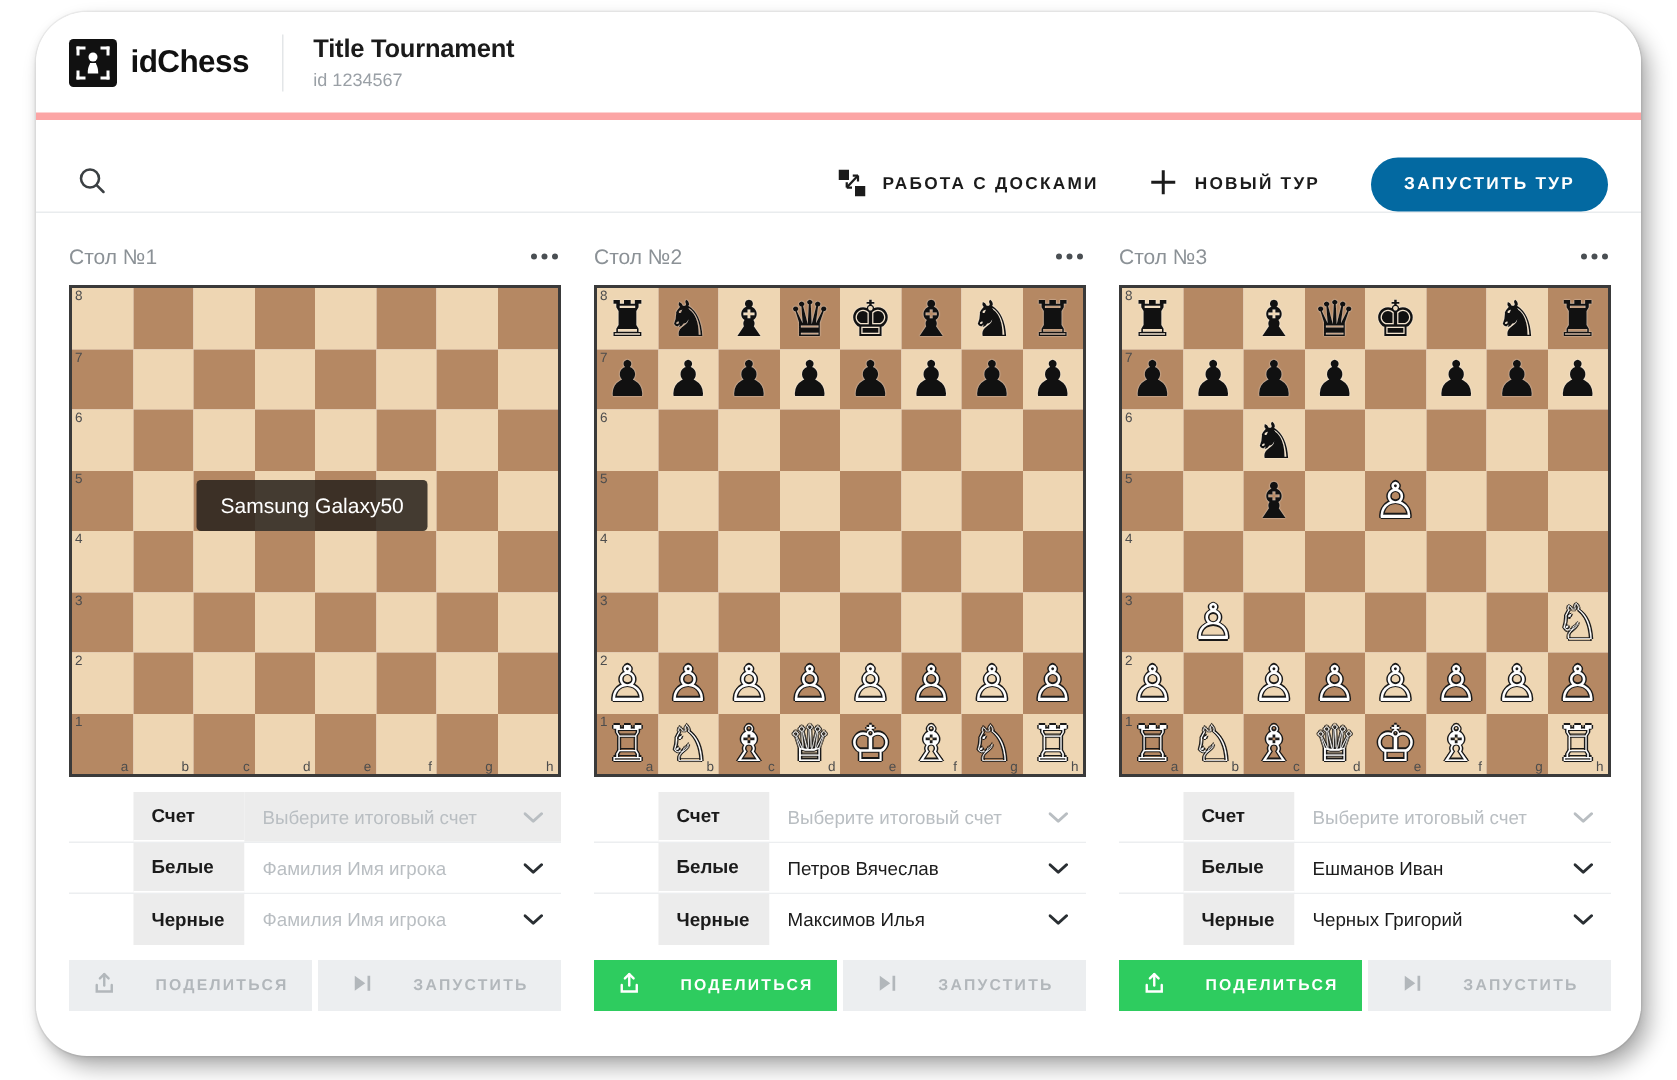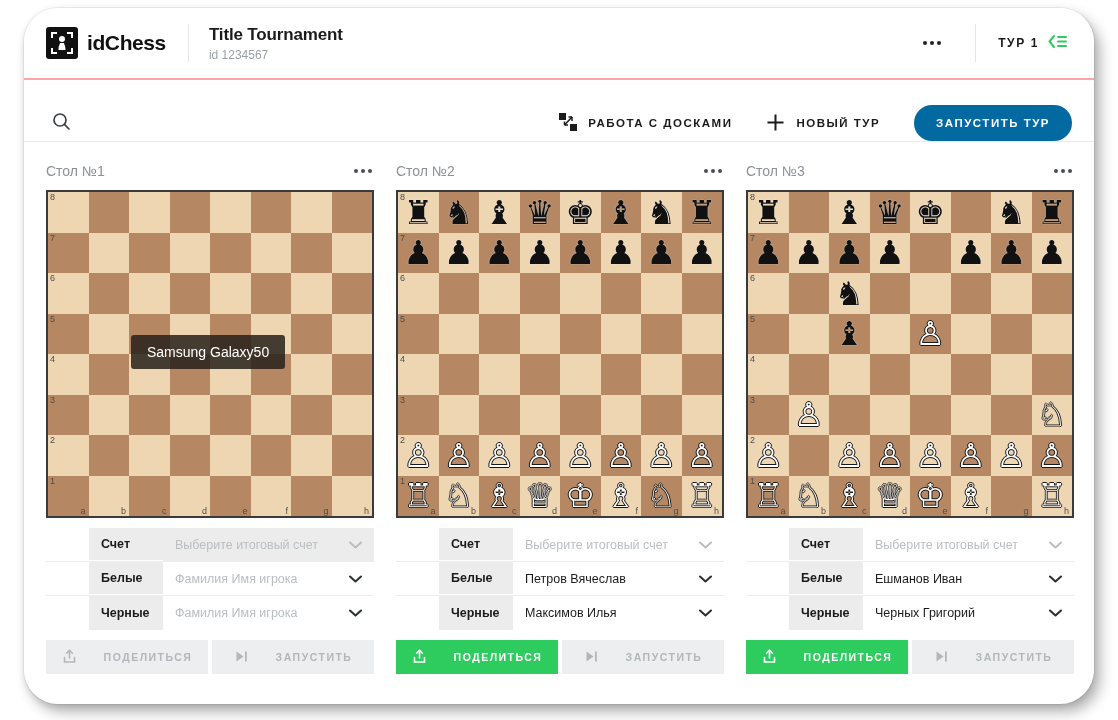--- a/index.html
+++ b/index.html
@@ -24,21 +24,21 @@
   }
 
   
   #app-header {
     position: relative;
     height: 72px;
     background: #ffffff;
     display: flex;
     align-items: center;
     padding: 0 0 0 22px;
-    border-bottom: 2px solid #fca5a5;
+    border-bottom: 5px solid #fca5a5;
   }
   #brand { display: flex; align-items: center; gap: 9px; }
   #brand-mark {
     width: 32px; height: 32px; background: #111111; border-radius: 3px;
     position: relative;
     display: flex; align-items: center; justify-content: center;
   }
   #brand-mark svg { display: block; }
   #brand-name {
     font-size: 21px; font-weight: bold; letter-spacing: -0.4px; color: #111111;
@@ -124,21 +124,21 @@
   .sq .file-lbl {
     position: absolute; right: 3px; bottom: -1px;
     font-size: 9px; color: #4d4d4d; line-height: 11px;
   }
   .piece { font-size: 33px; line-height: 1; display: block; }
   .piece.w { color: #ffffff; text-shadow: 0 0 1px #1a1a1a, 1px 0 0 #1a1a1a, -1px 0 0 #1a1a1a, 0 1px 0 #1a1a1a, 0 -1px 0 #1a1a1a; }
   .piece.b { color: #111111; text-shadow: 0 0 1px #ffffff; }
 
   #board-tooltip {
     position: absolute;
-    left: 85px; top: 145px;
+    left: 85px; top: 130px;
     background: rgba(40,34,28,0.86);
     color: #ffffff;
     font-size: 14px;
     padding: 9px 16px;
     border-radius: 3px;
     white-space: nowrap;
   }
 
   
   .form-block { margin-top: 10px; border: 0; }
@@ -208,39 +208,20 @@
       <span id="brand-name">idChess</span>
     </div>
 
     <div id="header-divider"></div>
 
     <div id="tournament-block">
       <span id="tournament-title">Title Tournament</span>
       <span id="tournament-id">id 1234567</span>
     </div>
 
-    <div id="header-right">
-      <div class="dots-btn">
-        <i></i>
-          <i></i>
-          <i></i>
-      </div>
-      <div id="header-right-divider"></div>
-      <div id="round-block">
-        <span id="round-label">ТУР 1</span>
-        <span>
-          <svg width="20" height="15" viewBox="0 0 20 15">
-            <path d="M6 2 L1.5 7.5 L6 13" stroke="#2ecc5f" stroke-width="2" fill="none" stroke-linecap="round" stroke-linejoin="round"></path>
-            <rect x="9" y="2" width="10" height="2" rx="1" fill="#2ecc5f"></rect>
-            <rect x="9" y="6.5" width="10" height="2" rx="1" fill="#2ecc5f"></rect>
-            <rect x="9" y="11" width="10" height="2" rx="1" fill="#2ecc5f"></rect>
-          </svg>
-        </span>
-      </div>
-    </div>
   </div>
 
   <div id="toolbar">
     <div id="search-btn">
       <span>
         <svg width="19" height="19" viewBox="0 0 19 19">
           <circle cx="8" cy="8" r="6" stroke="#3b4043" stroke-width="1.7" fill="none"></circle>
           <line x1="12.4" y1="12.4" x2="17" y2="17" stroke="#3b4043" stroke-width="1.7" stroke-linecap="round"></line>
         </svg>
       </span>

